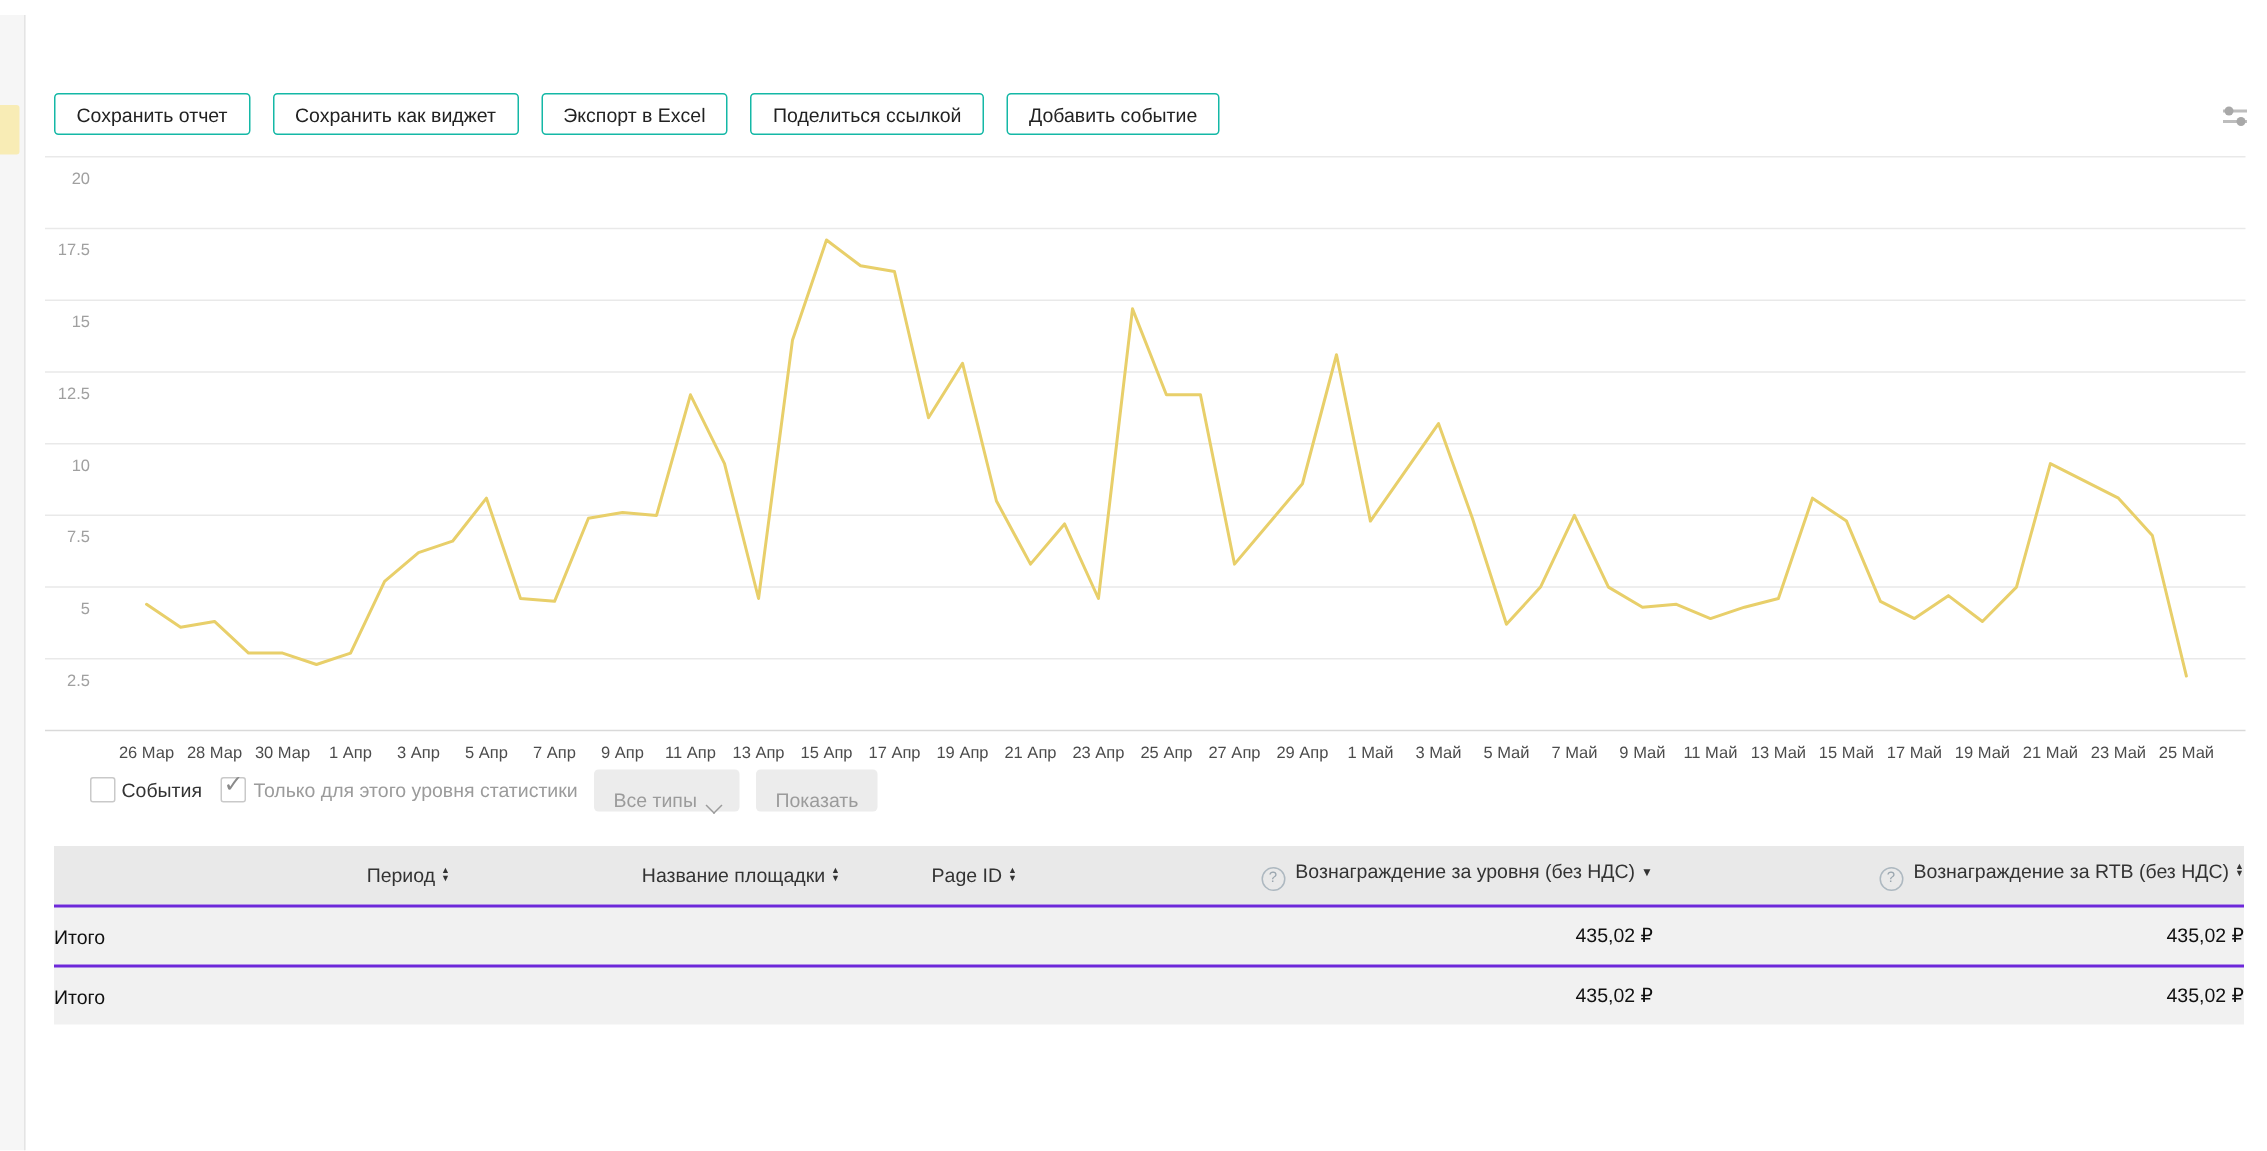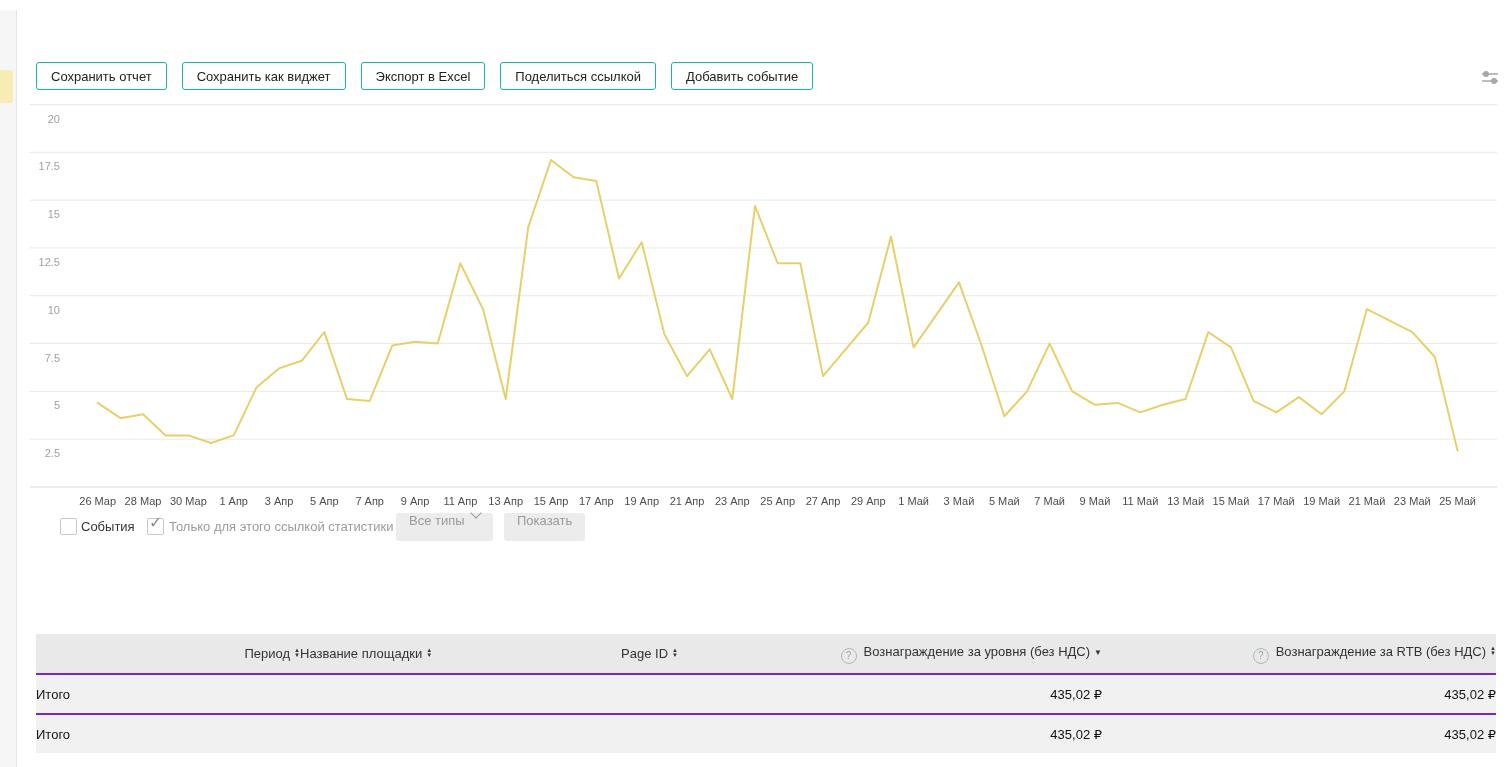--- a/index.html
+++ b/index.html
@@ -31,34 +31,34 @@
 
   
   .controls{position:absolute;left:0;top:512px;height:32px;width:100%;font-size:13px}
   .cbx{position:absolute;width:15px;height:15px;background:#fff;border:1px solid #c9c9c9;border-radius:2px}
   .cbx .check{position:absolute;left:1px;top:-6px;font-size:16px;color:#8a8a8a}
   .cb-events{left:43px;top:6px}
   .lbl-events{position:absolute;left:64px;top:7px;color:#333}
   .cb-level{left:130px;top:6px}
   .lbl-level{position:absolute;left:152px;top:7px;color:#9b9b9b}
   .gbtn{position:absolute;top:1px;height:28px;padding:0 13px;background:#ececec;border:none;border-radius:3px;
-        color:#9b9b9b;font-size:13px;display:inline-flex;align-items:flex-start;gap:7px;cursor:pointer}
+        color:#9b9b9b;font-size:13px;display:inline-flex;align-items:flex-end;gap:7px;cursor:pointer}
   .dd-types{left:379px}
   .show-btn{left:487px}
   .chev{display:inline-block;width:7px;height:7px;border-right:1.6px solid #9b9b9b;border-bottom:1.6px solid #9b9b9b;
         transform:rotate(45deg);margin-top:-4px}
 
   
-  .report-table{position:absolute;left:19px;top:634px;width:1460px;border-collapse:separate;border-spacing:0;table-layout:fixed;font-size:13px}
+  .report-table{position:absolute;left:19px;top:564px;width:1460px;border-collapse:separate;border-spacing:0;table-layout:fixed;font-size:13px}
   .report-table th{height:39px;background:#e9e9e9;font-weight:400;color:#333;white-space:nowrap;padding:0}
   .report-table td{height:38px;padding:0;color:#111;white-space:nowrap}
   .report-table tbody td{border-top:2px solid #6d28d9}
   tr.row-total td{background:#f1f1f1}
   tr.row-data td{background:#e2edf3}
-  .ar{text-align:right}.ac{text-align:left}.al{text-align:left}
+  .ar{text-align:right}.ac{text-align:right}.al{text-align:left}
   .pr10{padding-right:10px}.pr12{padding-right:12px}.pr14{padding-right:14px}.pr15{padding-right:15px}.pl40{padding-left:40px}
   .muted{color:#9b9b9b}
   .pageid-link{color:#3b73a8;text-decoration:none;border-bottom:1px dotted #7ea4c6;cursor:pointer}
   .sort{display:inline-block;margin-left:4px;vertical-align:1px;line-height:0}
   .sort b{display:block;font-size:6px;line-height:5px;color:#333;font-weight:400}
   .sort-desc{display:inline-block;margin-left:4px;font-size:8px;color:#333;vertical-align:1px}
   .help{display:inline-block;width:14px;height:14px;border:1px solid #adb8c0;border-radius:50%;color:#9aa6af;
         font-size:10px;line-height:14px;text-align:center;margin-right:7px;vertical-align:-3px}
 </style>
 </head>
@@ -142,21 +142,21 @@
       </svg>
   </div>
 
   <div class="controls">
     <span class="cbx cb-events"></span>
     <span class="lbl-events">События</span>
 
     <span class="cbx cb-level">
       <span class="check">✓</span>
     </span>
-    <span class="lbl-level">Только для этого ссылкой статистики</span>
+    <span class="lbl-level">Только для этого уровня статистики</span>
 
     <button class="gbtn dd-types">
       <span>Все типы</span>
       <i class="chev"></i>
     </button>
     <button class="gbtn show-btn">Показать</button>
   </div>
 
   <table class="report-table">
     <colgroup>

